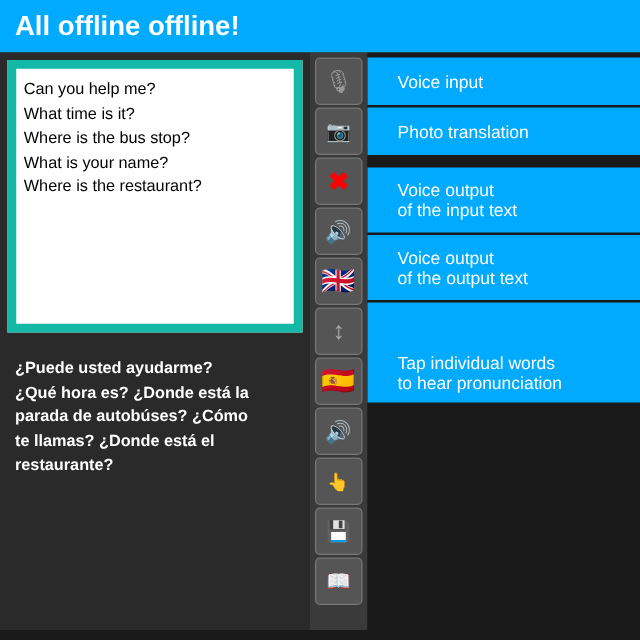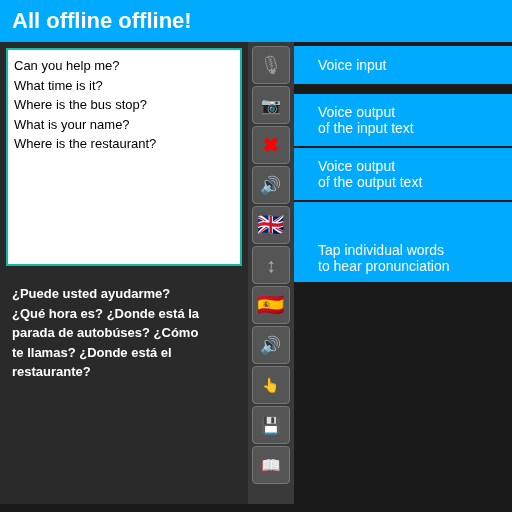--- a/index.html
+++ b/index.html
@@ -30,21 +30,21 @@
 
     
     .left-panel {
       flex: 0 0 248px;
       display: flex;
       flex-direction: column;
       background: #2a2a2a;
     }
 
     .input-area {
-      border: 2px solid #14b8a6;
+      border: 7px solid #14b8a6;
       margin: 6px;
       background: white;
       padding: 6px;
       height: 218px;
       overflow: hidden;
     }
 
     .input-text {
       font-size: 13px;
       color: #000;
@@ -196,20 +196,21 @@
       <span style="color:#aaa;font-size:16px;">💾</span>
     </div>
 
     <div class="tool-btn">
       <span style="color:#aaa;font-size:16px;">📖</span>
     </div>
   </div>
 
   <div class="right-panel">
     <div class="feature-label">Voice input</div>
+    <div class="feature-label">Photo translation</div>
     <div class="feature-gap"></div>
     <div class="feature-label two-line">
       <span style="white-space:pre-line;">Voice output
 of the input text</span>
     </div>
     <div class="feature-label two-line">
       <span style="white-space:pre-line;">Voice output
 of the output text</span>
     </div>
     <div class="feature-label two-line">

